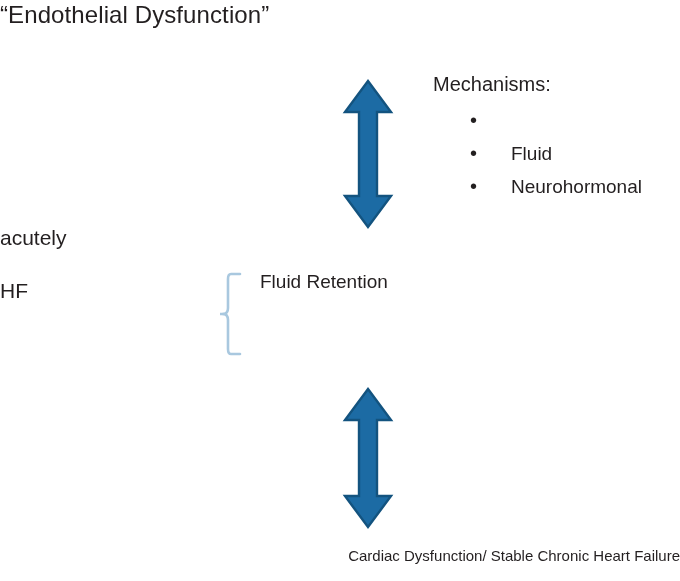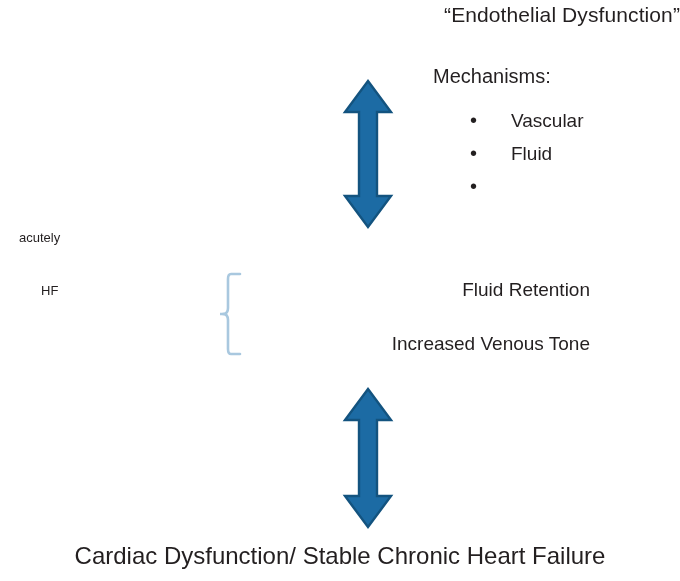--- a/index.html
+++ b/index.html
@@ -20,31 +20,31 @@
     position: absolute;
     inset: 0;
   }
   .abs { position: absolute; }
 
   
   #diagram-title {
     left: 0;
     right: 0;
     top: 2px;
-    text-align: right;
-    font-size: 21px;
+    text-align: left;
+    font-size: 24px;
     line-height: 26px;
     letter-spacing: 0.1px;
     white-space: nowrap;
   }
 
   
   #mechanisms-heading {
     left: 433px;
-    top: 64px;
+    top: 72px;
     font-size: 20px;
     line-height: 25px;
     white-space: nowrap;
   }
   #mechanisms-list {
     left: 470px;
     top: 108px;
     width: 215px;
   }
   .mechanism-item {
@@ -63,104 +63,102 @@
     color: #231f20;
   }
 
   
   #left-label {
     left: 0px;
     top: 226px;
     width: 205px;
   }
   .left-label-line {
-    font-size: 13px;
+    font-size: 21px;
     line-height: 24px;
     height: 53px;
     white-space: nowrap;
-    margin-left: 19px;
   }
-  .left-label-line.indent-hf { padding-left: 22px; }
+  .left-label-line.indent-hf { }
 
   
   #group-brace {
     left: 220px;
     top: 271px;
     width: 26px;
     height: 86px;
   }
 
   
   #middle-block {
     left: 260px;
-    top: 278px;
+    top: 270px;
     width: 330px;
-    text-align: right;
+    text-align: left;
   }
   .middle-line {
     font-size: 19px;
     line-height: 24px;
     height: 54px;
     white-space: nowrap;
   }
 
   
   .double-arrow { width: 62px; }
   #arrow-top    { left: 337px; top: 78px;  height: 152px; }
   #arrow-bottom { left: 337px; top: 386px; height: 144px; }
 
   
   #bottom-caption {
     left: 0;
     right: 0;
     top: 543px;
-    text-align: center;
-    font-size: 24px;
+    text-align: right;
+    font-size: 15px;
     line-height: 26px;
     white-space: nowrap;
   }
 </style>
 </head>
 <body>
 
 <div class="canvas">
 
   <div class="abs" id="diagram-title">“Endothelial Dysfunction”</div>
 
   <div class="abs" id="mechanisms-heading">Mechanisms:</div>
 
   <div class="abs" id="mechanisms-list">
     <div class="mechanism-item">
       <span class="mechanism-bullet">•</span>
-      <span>Vascular</span>
     </div>
     <div class="mechanism-item">
       <span class="mechanism-bullet">•</span>
       <span>Fluid</span>
     </div>
     <div class="mechanism-item">
       <span class="mechanism-bullet">•</span>
+      <span>Neurohormonal</span>
     </div>
   </div>
 
   <div class="abs" id="left-label">
     <div class="left-label-line">acutely</div>
     <div class="left-label-line indent-hf">HF</div>
   </div>
 
   <div class="abs" id="group-brace">
     <svg width="26" height="86" viewBox="0 0 26 86" xmlns="http://www.w3.org/2000/svg">
       <path d="M 20 3 L 11 3 Q 8 3 8 8 L 8 37 Q 8 43 3 43 Q 8 43 8 49 L 8 78 Q 8 83 11 83 L 20 83" fill="none" stroke="#a9c8df" stroke-width="2.6" stroke-linecap="round" stroke-linejoin="round"></path>
       <path d="M 0 43 L 6 43" fill="none" stroke="#a9c8df" stroke-width="2.6" stroke-linecap="round"></path>
     </svg>
   </div>
 
   <div class="abs" id="middle-block">
     <div class="middle-line">Fluid Retention</div>
-    <div class="middle-line">Increased Venous Tone</div>
   </div>
 
   <div class="abs double-arrow" id="arrow-top">
     <svg width="62" height="152" viewBox="0 0 62 152" preserveAspectRatio="none" xmlns="http://www.w3.org/2000/svg">
       <path d="M 31 3 L 54 34 L 40 34 L 40 118 L 54 118 L 31 149 L 8 118 L 22 118 L 22 34 L 8 34 Z" fill="#1c6ba4" stroke="#13537f" stroke-width="2.4" stroke-linejoin="miter"></path>
     </svg>
   </div>
 
   <div class="abs double-arrow" id="arrow-bottom">
     <svg width="62" height="144" viewBox="0 0 62 144" preserveAspectRatio="none" xmlns="http://www.w3.org/2000/svg">

